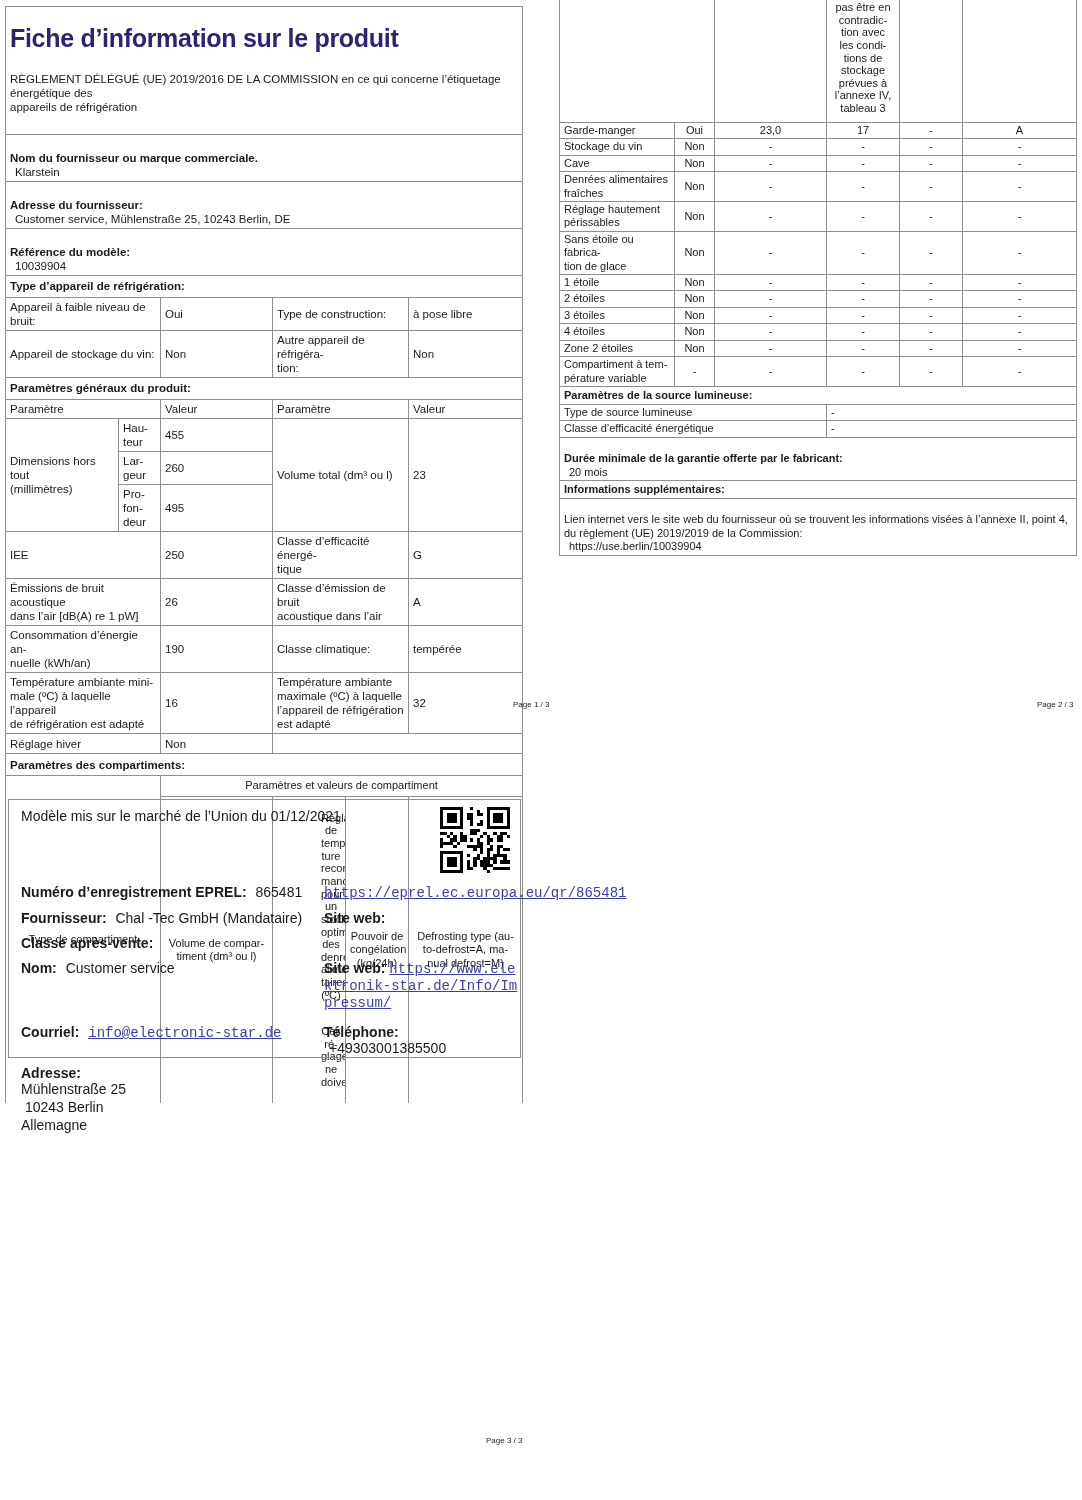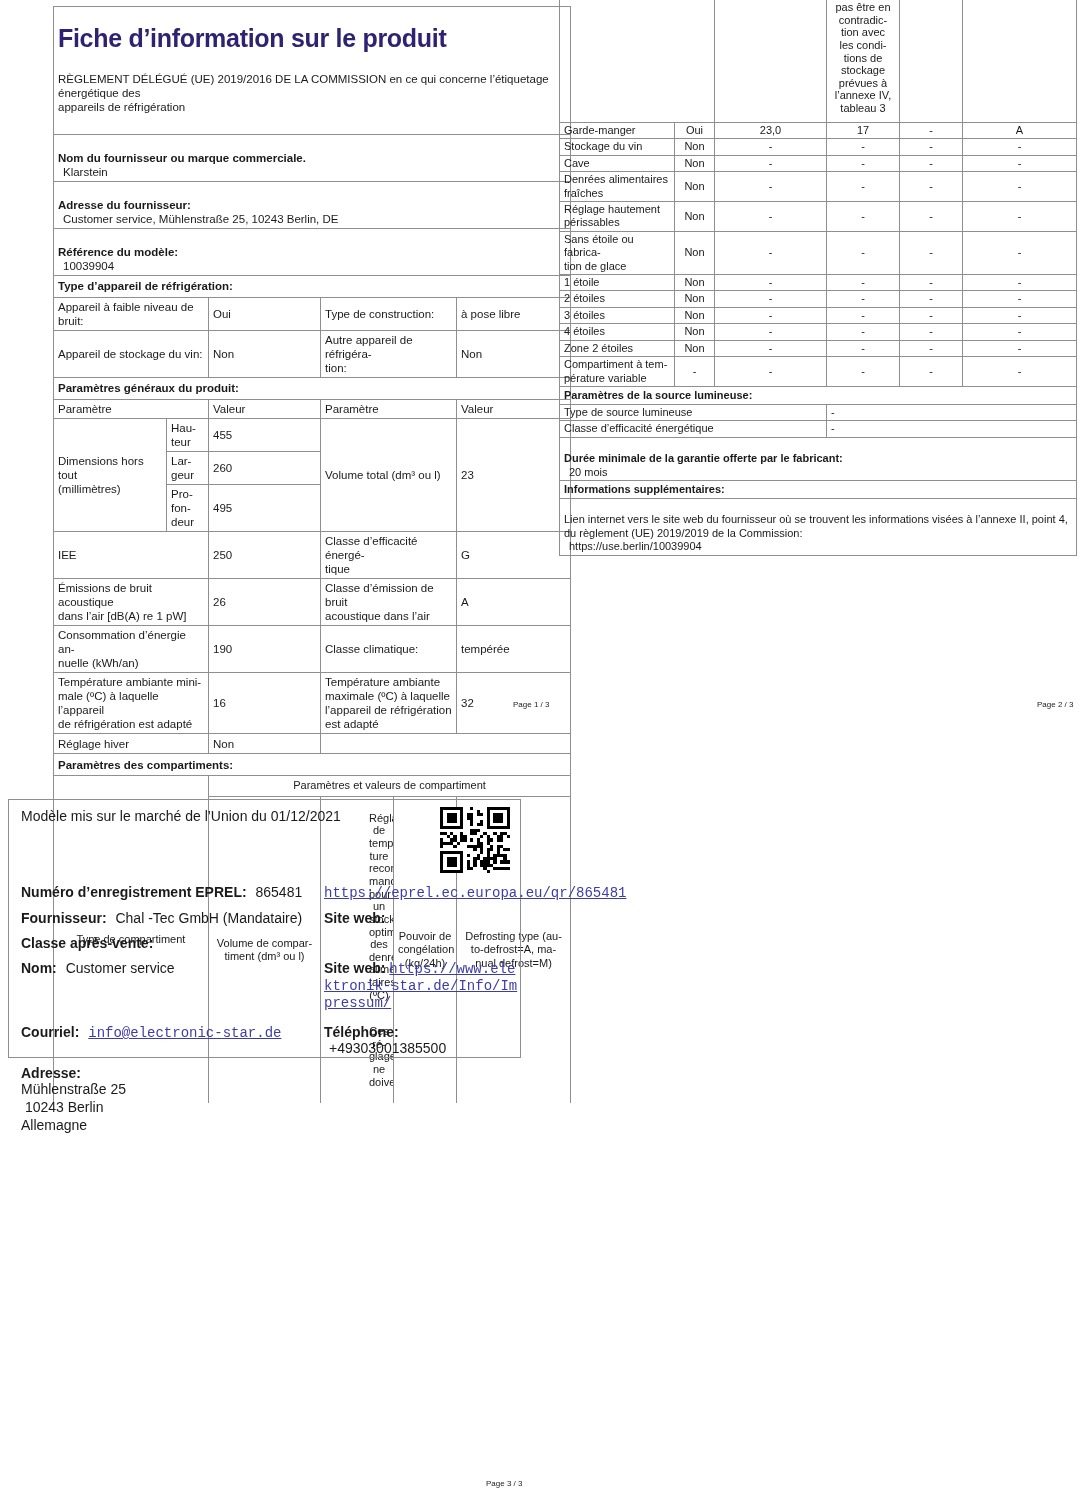--- a/index.html
+++ b/index.html
@@ -29,21 +29,21 @@
   .p3right{width:196px;flex:0 0 196px;}
   .lnk{color:#3d3da8;text-decoration:underline;font-family:Liberation Mono, monospace;}
   .brk{word-break:break-all;display:inline;}
   .addr-line{white-space:pre;line-height:1.28;}
   a{cursor:pointer;}
   .gap-top{margin-top:11px;}
 </style>
 </head>
 <body>
 
-<div class="sheet" style="left:5px;top:6px;width:517px;margin-left:48px;">
+<div class="sheet" style="left:5px;top:6px;width:517px;">
   <table>
     <colgroup>
         <col style="width:113px">
         <col style="width:42px">
         <col style="width:112px">
         <col style="width:136px">
         <col style="width:114px">
       </colgroup>
     <tbody>
         <tr>
@@ -531,13 +531,13 @@
       </div>
     </div>
     <div>
       <div class="b">Adresse:</div>
       <div class="addr-line">Mühlenstraße 25</div>
       <div class="addr-line"> 10243 Berlin</div>
       <div class="addr-line">Allemagne</div>
     </div>
   </div>
 </div>
-<div class="footer" style="left:486px;top:1479px;">Page 3 / 3</div>
+<div class="footer" style="left:486px;top:1436px;">Page 3 / 3</div>
 
 </body></html>

